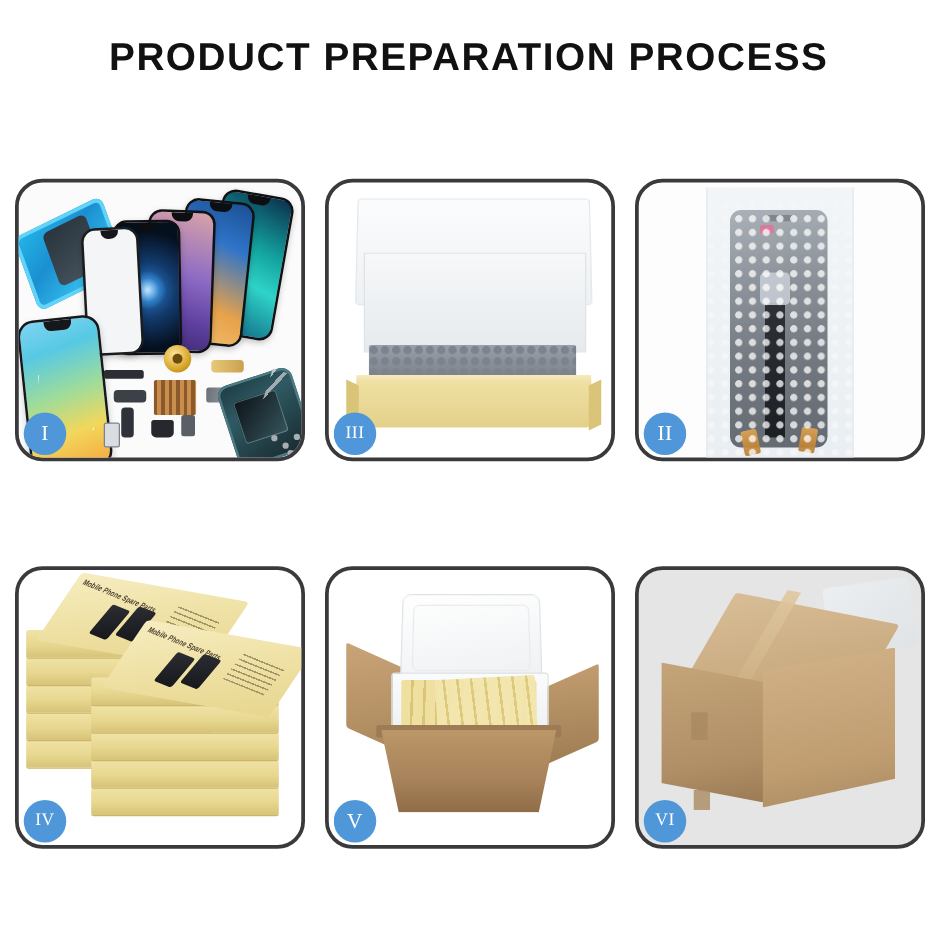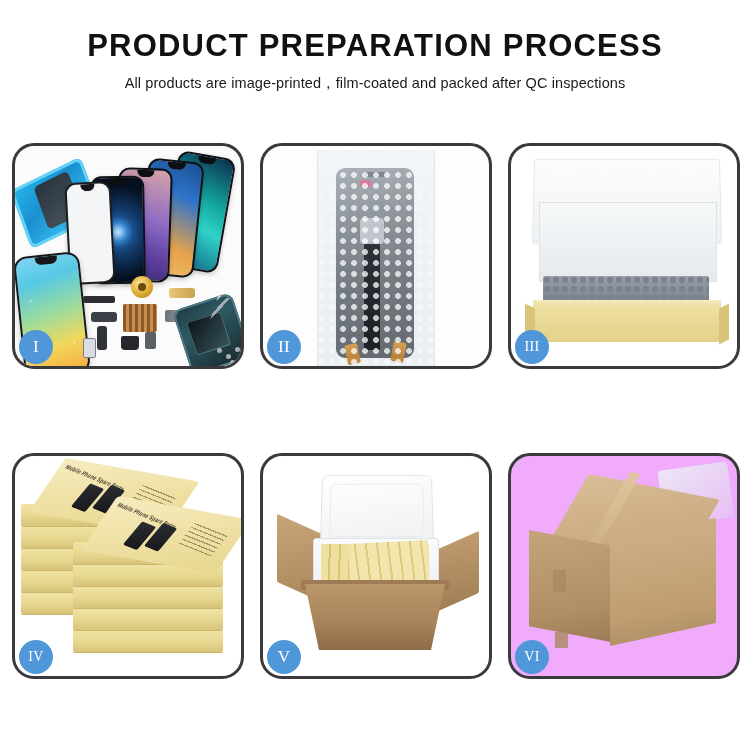--- a/index.html
+++ b/index.html
@@ -289,21 +289,21 @@
     position:absolute;left:42px;top:128px;width:140px;height:66px;
     background:linear-gradient(180deg,#bb9768 0%,#a8825a 60%,#8f6d48 100%);
     clip-path:polygon(0 0,100% 0,90% 100%,10% 100%);
   }
   .cartonTop{
     position:absolute;left:38px;top:124px;width:148px;height:10px;
     background:#9d7c55;border-radius:2px;
   }
 
   
-  .p6{background:#f0abfc;}
+  .p6{background:#e5e5e5;}
   .c6topfix{
     position:absolute;left:36px;top:18px;width:146px;height:72px;
     background:linear-gradient(160deg,#d8bd96,#c2a176);
     transform:skewX(-30deg) skewY(10deg);transform-origin:bottom left;border-radius:3px;
   }
   .c6tape{
     position:absolute;left:74px;top:16px;width:12px;height:78px;
     background:linear-gradient(180deg,#e0c79f,#cdb184);
     transform:skewX(-30deg) skewY(10deg);transform-origin:bottom left;opacity:.9;
   }
@@ -331,21 +331,20 @@
     transform:rotate(-8deg);border-radius:4px;
   }
 </style>
 </head>
 <body>
 
 <div class="page">
 
   <div class="header">
     <div class="title">PRODUCT PREPARATION PROCESS</div>
-    <div class="subtitle">All products are image-printed，film-coated and packed after QC inspections</div>
   </div>
 
   <div class="grid">
 
     <div class="panel p1">
       <div class="stage">
         <div class="p1">
           <div class="adh"></div>
           <div class="fan">
             <div class="ph ph5"></div>
@@ -373,44 +372,44 @@
                 <span></span>
                 <span></span>
                 <span></span>
             </div>
           </div>
         </div>
       </div>
       <div class="badge">I</div>
     </div>
 
+    <div class="panel p3">
+      <div class="stage">
+        <div class="b3lidback"></div>
+        <div class="b3foam"></div>
+        <div class="b3bub"></div>
+        <div class="b3rim"></div>
+        <div class="b3tray"></div>
+      </div>
+      <div class="badge small">III</div>
+    </div>
+
     <div class="panel p2">
       <div class="stage">
         <div class="bag">
           <div class="lcd">
             <div class="pinkdot"></div>
           </div>
           <div class="ribbon"></div>
           <div class="conn a"></div>
           <div class="conn b"></div>
           <div class="bagovl"></div>
         </div>
       </div>
       <div class="badge">II</div>
-    </div>
-
-    <div class="panel p3">
-      <div class="stage">
-        <div class="b3lidback"></div>
-        <div class="b3foam"></div>
-        <div class="b3bub"></div>
-        <div class="b3rim"></div>
-        <div class="b3tray"></div>
-      </div>
-      <div class="badge small">III</div>
     </div>
 
     <div class="panel p4">
       <div class="stage">
         <div class="stack">
           <div class="sbox stackA5"></div>
           <div class="sbox stackA4"></div>
           <div class="sbox stackA3"></div>
           <div class="sbox stackA2"></div>
           <div class="sbox stackA"></div>

